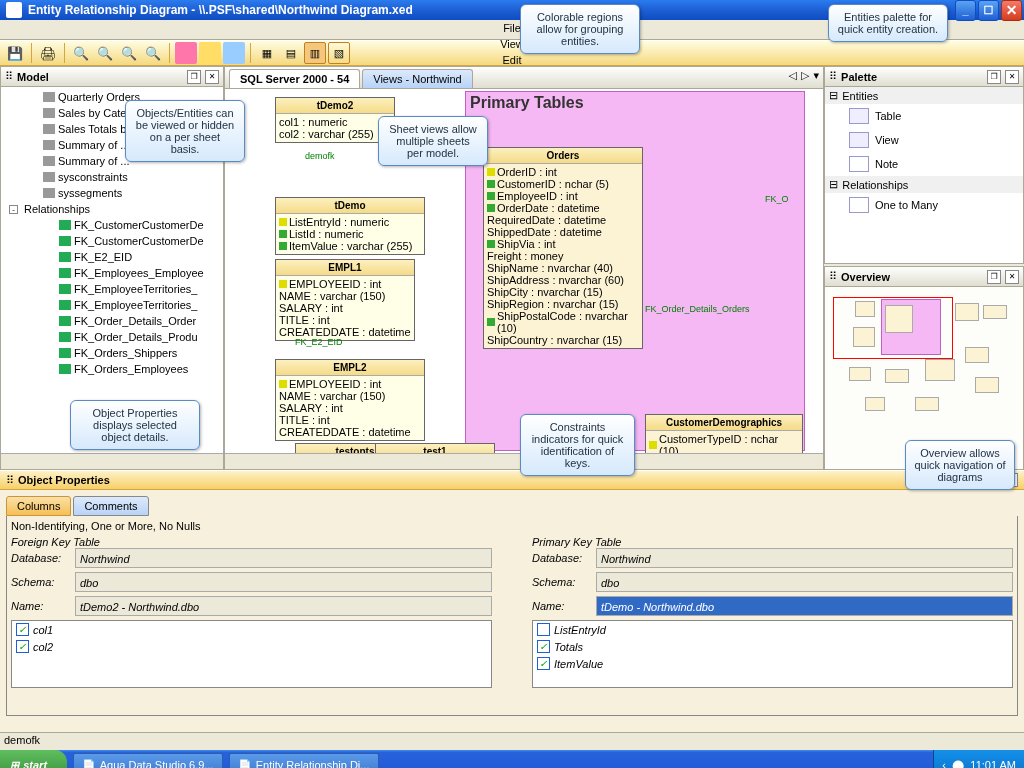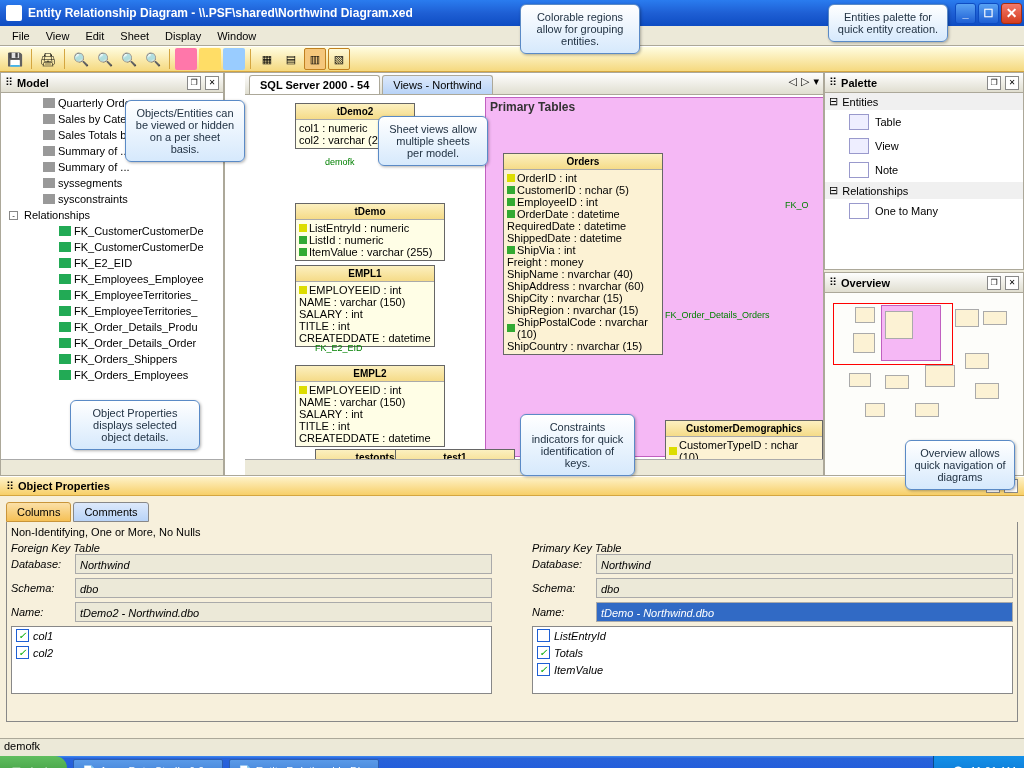--- a/index.html
+++ b/index.html
@@ -1,28 +1,28 @@
 <!DOCTYPE html>
 <html><head>
 <meta charset="utf-8">
 <style>
 * { margin: 0; padding: 0; box-sizing: border-box; font-family: Tahoma, Arial, sans-serif; font-size: 11px; }
 body { width: 1024px; height: 768px; overflow: hidden; background: #ece9d8; }
 
 
-.titlebar { height: 26px; background: linear-gradient(to bottom, #2a7cef 0%, #1e5fd4 50%, #0e4cc2 100%); display: flex; align-items: center; padding: 0 2px; color: white; }
+.titlebar { height: 20px; background: linear-gradient(to bottom, #2a7cef 0%, #1e5fd4 50%, #0e4cc2 100%); display: flex; align-items: center; padding: 0 2px; color: white; }
 .titlebar .icon { width: 16px; height: 16px; background: #fff; margin: 0 4px; border-radius: 2px; }
 .titlebar .title { flex: 1; font-weight: bold; font-size: 12px; padding-left: 2px; }
 .winbtns { display: flex; gap: 2px; }
 .winbtn { width: 21px; height: 21px; border-radius: 3px; display: flex; align-items: center; justify-content: center; color: white; font-weight: bold; font-family: Arial; }
 .winbtn.min, .winbtn.max { background: linear-gradient(to bottom, #5aa3f4, #1e5fd4); border: 1px solid #0e4cc2; }
 .winbtn.close { background: linear-gradient(to bottom, #f47a6c, #d43d1e); border: 1px solid #a82c0e; font-size: 14px; }
 
 
-.menubar { height: 20px; background: #ece9d8; display: flex; align-items: center; padding: 0 4px; border-bottom: 1px solid #aca899; }
+.menubar { height: 20px; background: #ece9d8; display: flex; align-items: center; padding: 0 4px; border-bottom: 1px solid #aca899; flex-direction: column; }
 .menubar span { padding: 2px 8px; cursor: default; }
 
 
 .toolbar { height: 26px; background: linear-gradient(to bottom, #fffde0, #f5d97f); border-top: 1px solid #fff; border-bottom: 1px solid #d4a640; display: flex; align-items: center; padding: 0 4px; gap: 2px; }
 .tbtn { width: 22px; height: 22px; border: 1px solid transparent; border-radius: 2px; display: flex; align-items: center; justify-content: center; }
 .tbtn.icon { font-size: 13px; }
 .tsep { width: 1px; height: 20px; background: #d4a640; margin: 0 3px; }
 
 
 .main { display: flex; height: 404px; }
@@ -32,30 +32,30 @@
 .pctrl { width: 14px; height: 14px; border: 1px solid #888; background: #fff; display: flex; align-items: center; justify-content: center; font-size: 8px; cursor: default; }
 
 .tree { flex: 1; overflow: hidden; padding: 2px 0; }
 .tree-item { display: flex; align-items: center; height: 16px; padding-left: 22px; gap: 3px; white-space: nowrap; }
 .tree-item.nested { padding-left: 42px; }
 .tree-item.depth3 { padding-left: 58px; }
 .tree-icon { width: 12px; height: 10px; flex-shrink: 0; }
 .exp { width: 9px; height: 9px; border: 1px solid #888; display: flex; align-items: center; justify-content: center; font-size: 8px; margin-left: -14px; margin-right: 3px; }
 
 
-.center { flex: 1; display: flex; flex-direction: column; border: 1px solid #aca899; background: #fff; padding-left: 20px; }
+.center { flex: 1; display: flex; flex-direction: column; border: 1px solid #aca899; background: #fff; }
 .tabbar { height: 22px; display: flex; align-items: flex-end; padding: 0 40px 0 4px; background: linear-gradient(to bottom, #fefefe, #e0ded0); border-bottom: 1px solid #aca899; position: relative; }
 .tab { padding: 3px 10px; border: 1px solid #aca899; border-bottom: none; border-radius: 3px 3px 0 0; margin-right: 2px; }
 .tab.active { background: #fff; font-weight: bold; }
 .tab.inactive { background: linear-gradient(to bottom, #dde9fb, #b8d3f7); }
 .tabnav { position: absolute; right: 4px; top: 2px; display: flex; gap: 4px; }
 
 .diagram { flex: 1; position: relative; overflow: hidden; background: #fff; }
 .region { position: absolute; background: #f5b8f5; border: 1px solid #c060c0; }
-.region-label { position: absolute; top: 2px; left: 4px; font-size: 12px; color: #333; font-weight: bold; }
+.region-label { position: absolute; top: 2px; left: 4px; font-size: 16px; color: #333; font-weight: bold; }
 .entity { position: absolute; border: 1px solid #666; background: #fcf2d4; min-width: 120px; }
 .entity.lt { background: #fffee6; }
 .entity-title { background: linear-gradient(to bottom, #fcf0c0, #f5db88); padding: 2px 4px; font-weight: bold; text-align: center; border-bottom: 1px solid #aaa; font-size: 10px; }
 .entity-body { padding: 2px 3px; }
 .entity-row { display: flex; align-items: center; font-size: 9px; line-height: 12px; gap: 2px; }
 .keyicon { width: 8px; height: 8px; flex-shrink: 0; }
 .hscroll { height: 16px; background: #ece9d8; border-top: 1px solid #aaa; display: flex; }
 .relation-label { position: absolute; font-size: 9px; color: #008000; }
 
 
@@ -162,25 +162,25 @@
       <div class="tree-item nested">
           <span class="tree-icon" style="background:#999"></span>
           <span>Summary of ...</span>
         </div>
       <div class="tree-item nested">
           <span class="tree-icon" style="background:#999"></span>
           <span>Summary of ...</span>
         </div>
       <div class="tree-item nested">
           <span class="tree-icon" style="background:#999"></span>
+          <span>sysconstraints</span>
+        </div>
+      <div class="tree-item nested">
+          <span class="tree-icon" style="background:#999"></span>
           <span>syssegments</span>
-        </div>
-      <div class="tree-item nested">
-          <span class="tree-icon" style="background:#999"></span>
-          <span>sysconstraints</span>
         </div>
       <div class="tree-item">
           <span class="exp">-</span>
           <span>Relationships</span>
         </div>
       <div class="tree-item depth3">
           <span class="tree-icon" style="background:#2a5"></span>
           <span>FK_CustomerCustomerDe</span>
         </div>
       <div class="tree-item depth3">
@@ -198,25 +198,25 @@
       <div class="tree-item depth3">
           <span class="tree-icon" style="background:#2a5"></span>
           <span>FK_EmployeeTerritories_</span>
         </div>
       <div class="tree-item depth3">
           <span class="tree-icon" style="background:#2a5"></span>
           <span>FK_EmployeeTerritories_</span>
         </div>
       <div class="tree-item depth3">
           <span class="tree-icon" style="background:#2a5"></span>
+          <span>FK_Order_Details_Order</span>
+        </div>
+      <div class="tree-item depth3">
+          <span class="tree-icon" style="background:#2a5"></span>
           <span>FK_Order_Details_Produ</span>
-        </div>
-      <div class="tree-item depth3">
-          <span class="tree-icon" style="background:#2a5"></span>
-          <span>FK_Order_Details_Order</span>
         </div>
       <div class="tree-item depth3">
           <span class="tree-icon" style="background:#2a5"></span>
           <span>FK_Orders_Shippers</span>
         </div>
       <div class="tree-item depth3">
           <span class="tree-icon" style="background:#2a5"></span>
           <span>FK_Orders_Employees</span>
         </div>
     </div>

